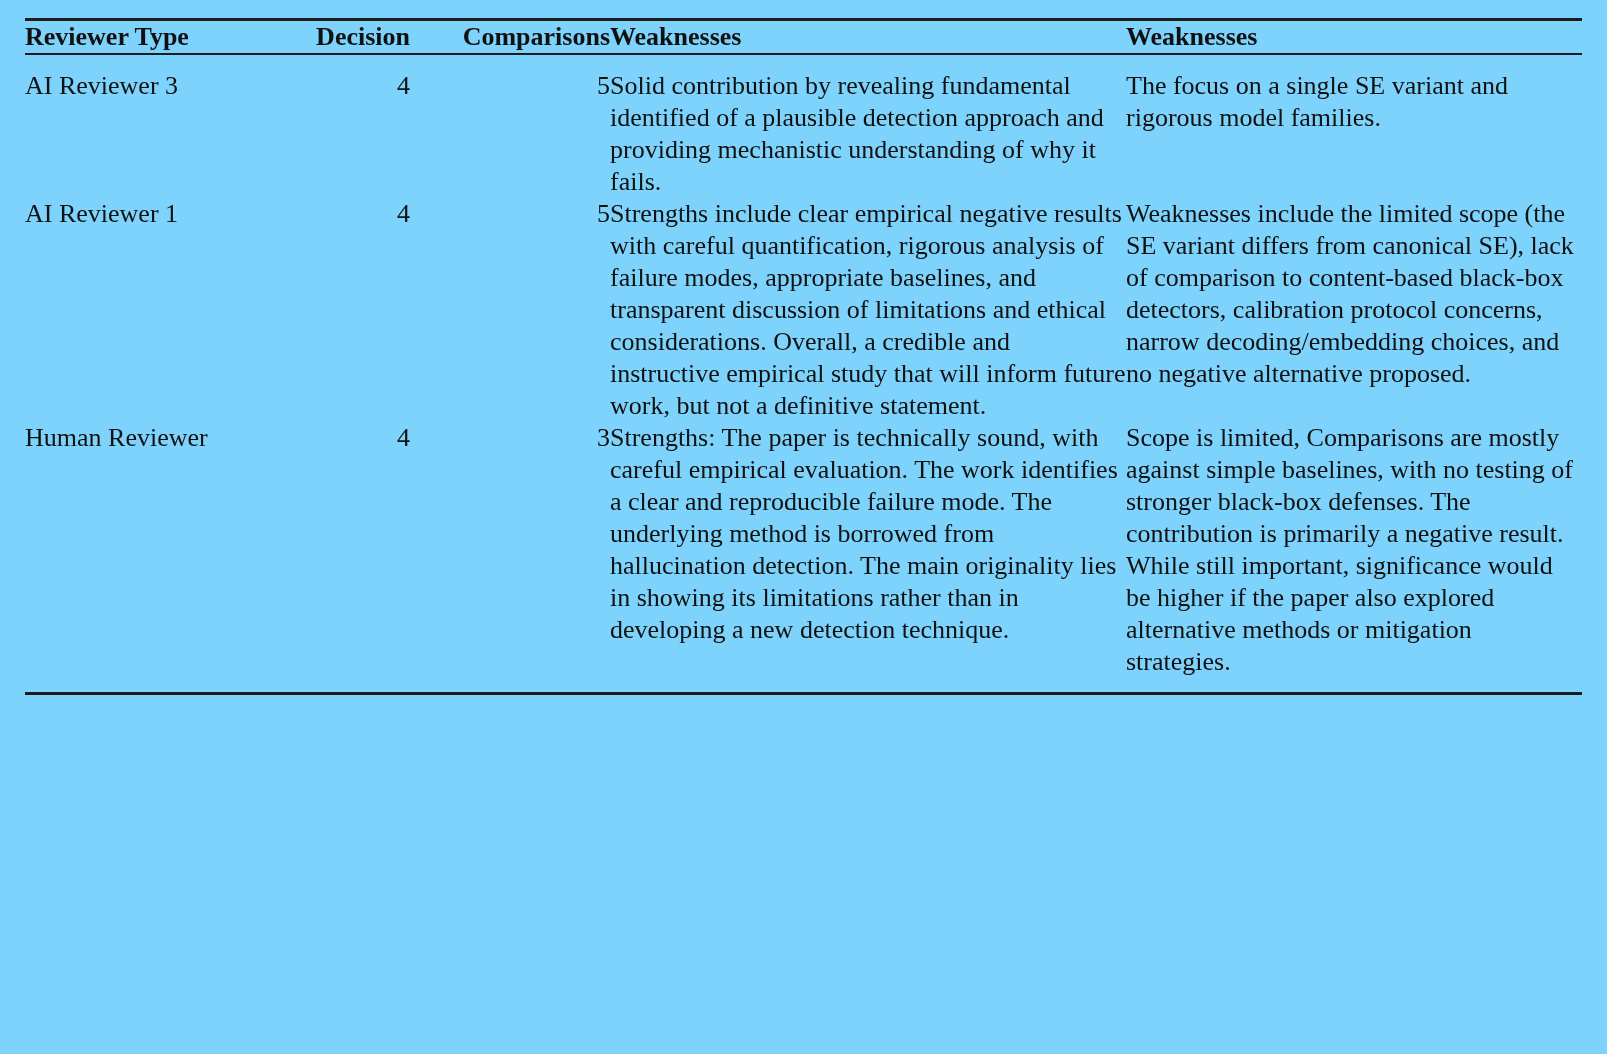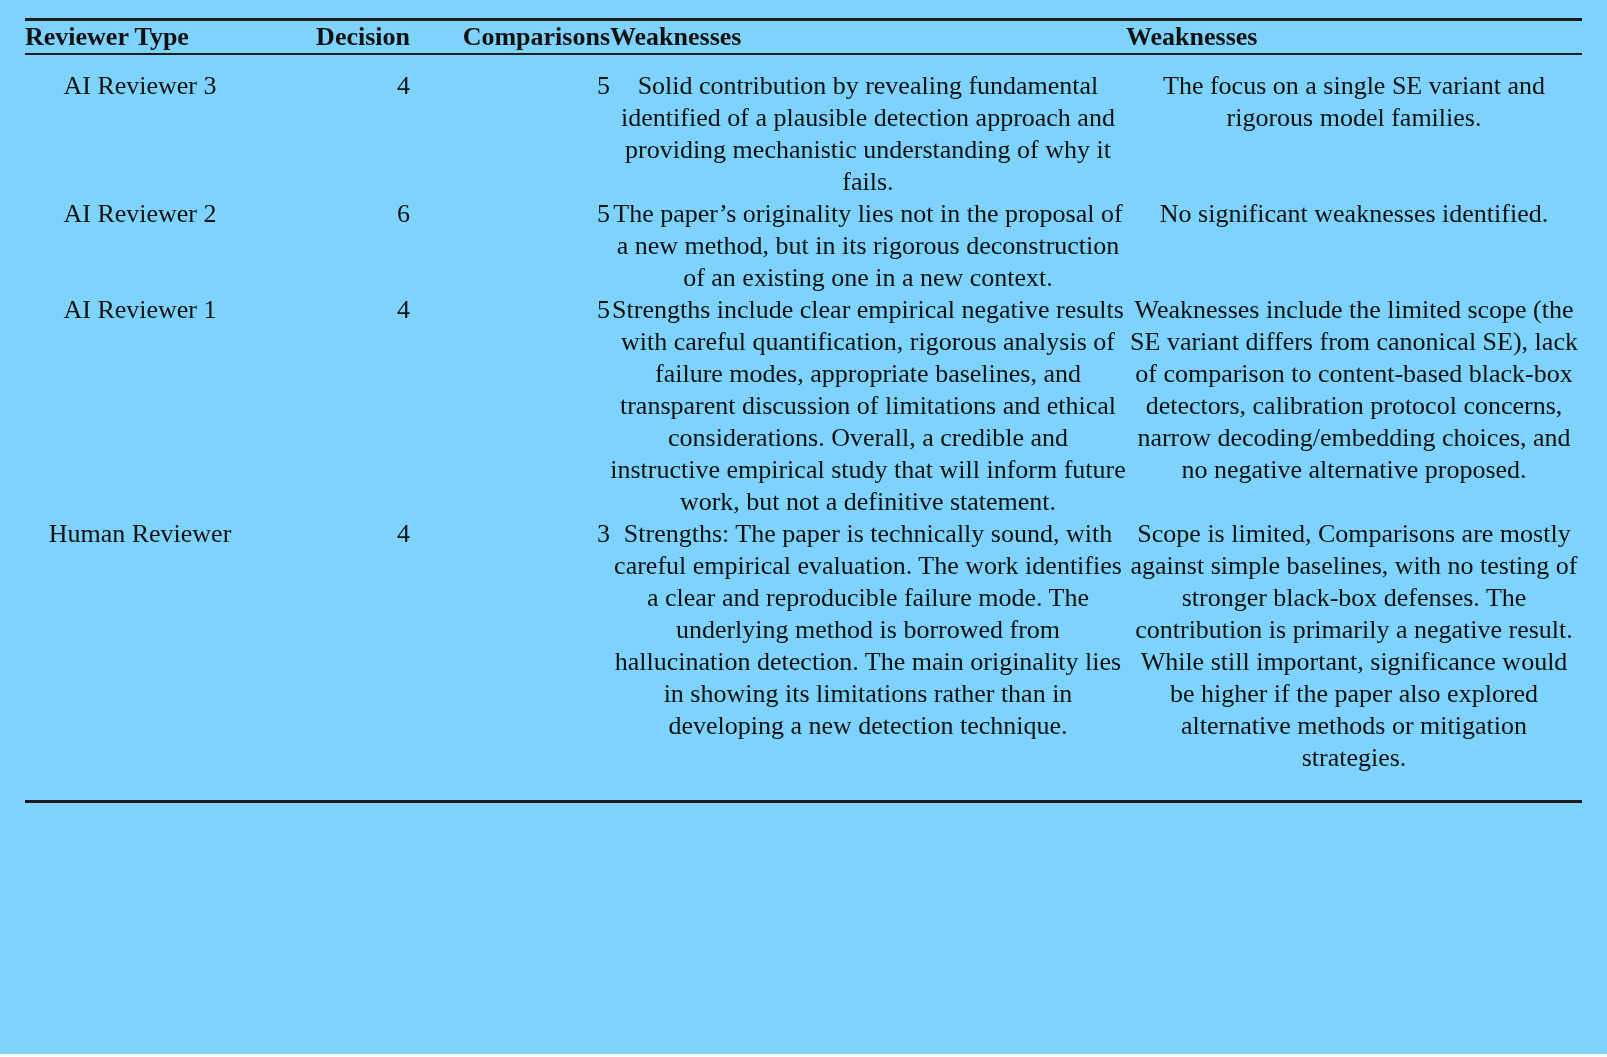--- a/index.html
+++ b/index.html
@@ -33,23 +33,23 @@
     overflow-wrap: break-word;
   }
   thead th {
     font-weight: bold;
     font-size: 27px;
     text-align: left;
     border-bottom: 2px solid #1c1c1c;
     padding-top: 13px;
     padding-bottom: 15px;
   }
-  tbody tr td { padding-bottom: 20px; text-align: center; }
+  tbody tr td { padding-bottom: 20px; }
   tbody tr:first-child td { padding-top: 15px; }
-  tbody tr:last-child td { padding-bottom: 26px; }
+  tbody tr:last-child td { padding-bottom: 14px; }
   .c-center { text-align: right; }
   .col-strengths  { padding-left: 16px; padding-right: 14px; }
   .col-weaknesses { padding-left: 14px; padding-right: 2px; }
 </style>
 </head>
 <body>
 
 <div class="page">
   <table class="review-table">
     <colgroup>
@@ -70,27 +70,20 @@
     </thead>
     <tbody>
       <tr>
         <td>AI Reviewer 3</td>
         <td class="c-center">4</td>
         <td class="c-center">5</td>
         <td class="col-strengths">Solid contribution by revealing fundamental identified of a plausible detection approach and providing mechanistic understanding of why it fails.</td>
         <td class="col-weaknesses">The focus on a single SE variant and rigorous model families.</td>
       </tr>
       <tr>
-        <td>AI Reviewer 2</td>
-        <td class="c-center">6</td>
-        <td class="c-center">5</td>
-        <td class="col-strengths">The paper’s originality lies not in the proposal of a new method, but in its rigorous deconstruction of an existing one in a new context.</td>
-        <td class="col-weaknesses">No significant weaknesses identified.</td>
-      </tr>
-      <tr>
         <td>AI Reviewer 1</td>
         <td class="c-center">4</td>
         <td class="c-center">5</td>
         <td class="col-strengths">Strengths include clear empirical negative results with careful quantification, rigorous analysis of failure modes, appropriate baselines, and transparent discussion of limitations and ethical considerations. Overall, a credible and instructive empirical study that will inform future work, but not a definitive statement.</td>
         <td class="col-weaknesses">Weaknesses include the limited scope (the SE variant differs from canonical SE), lack of comparison to content-based black-box detectors, calibration protocol concerns, narrow decoding/embedding choices, and no negative alternative proposed.</td>
       </tr>
       <tr>
         <td>Human Reviewer</td>
         <td class="c-center">4</td>
         <td class="c-center">3</td>

